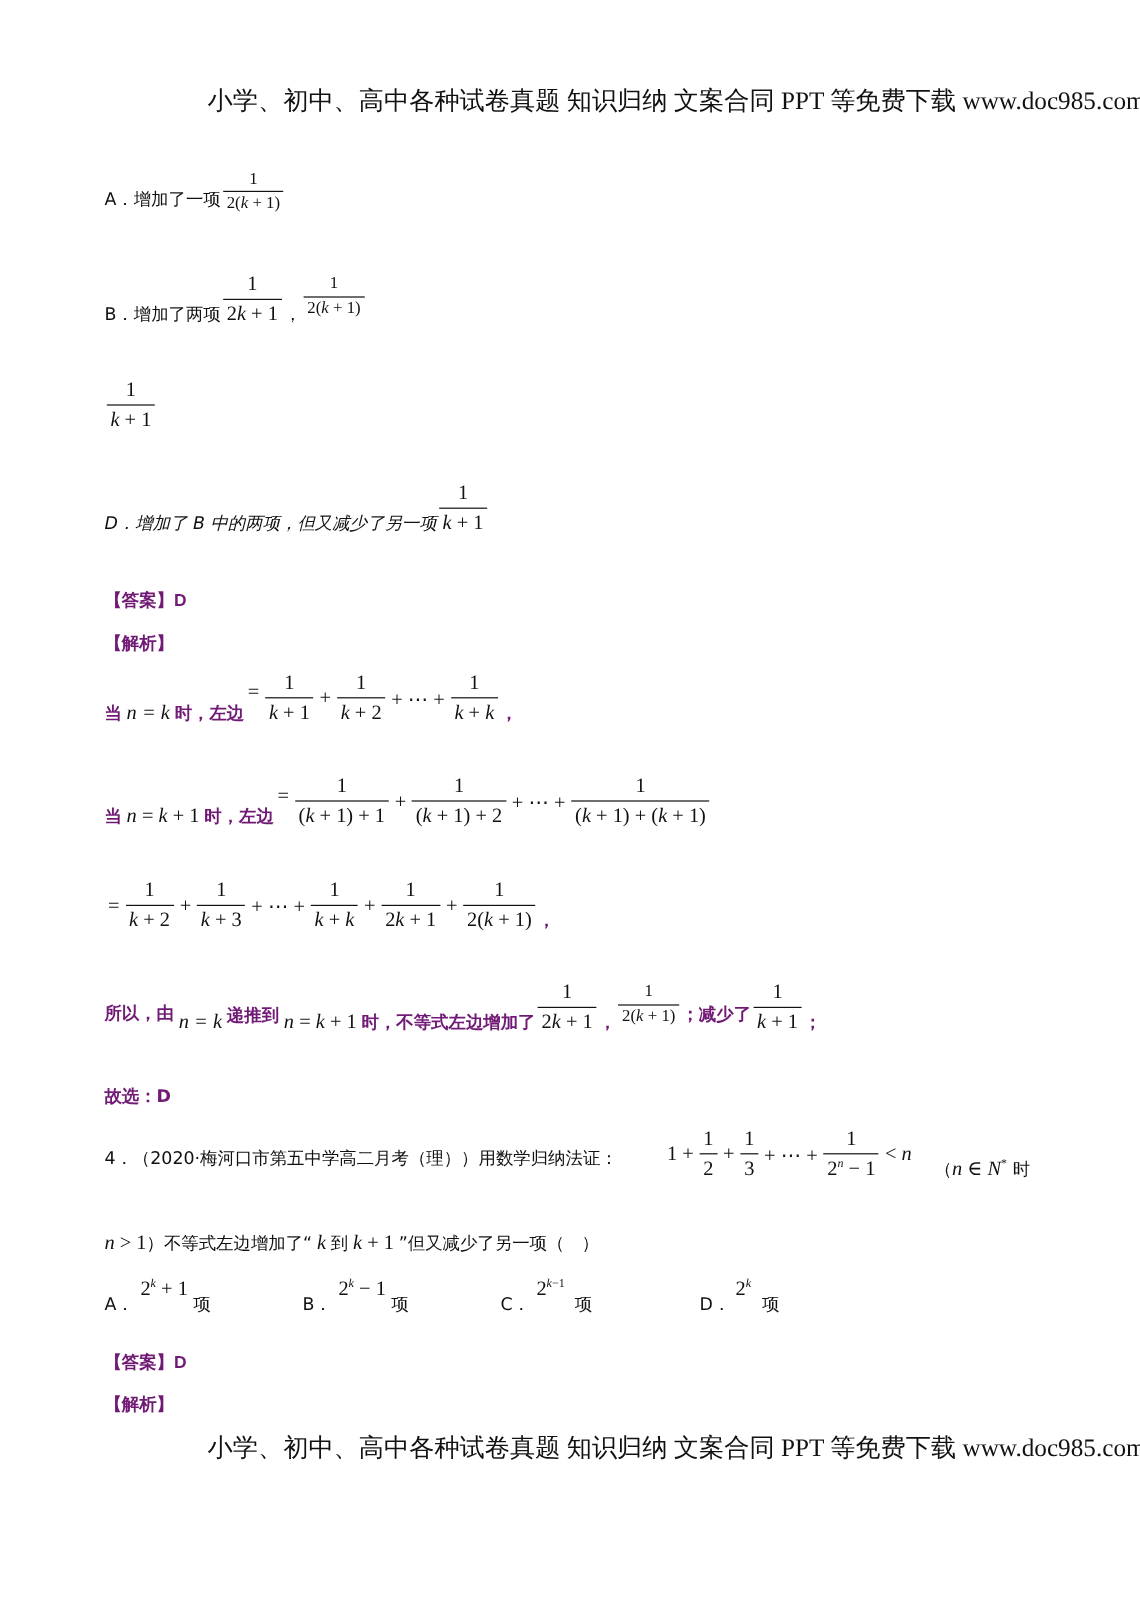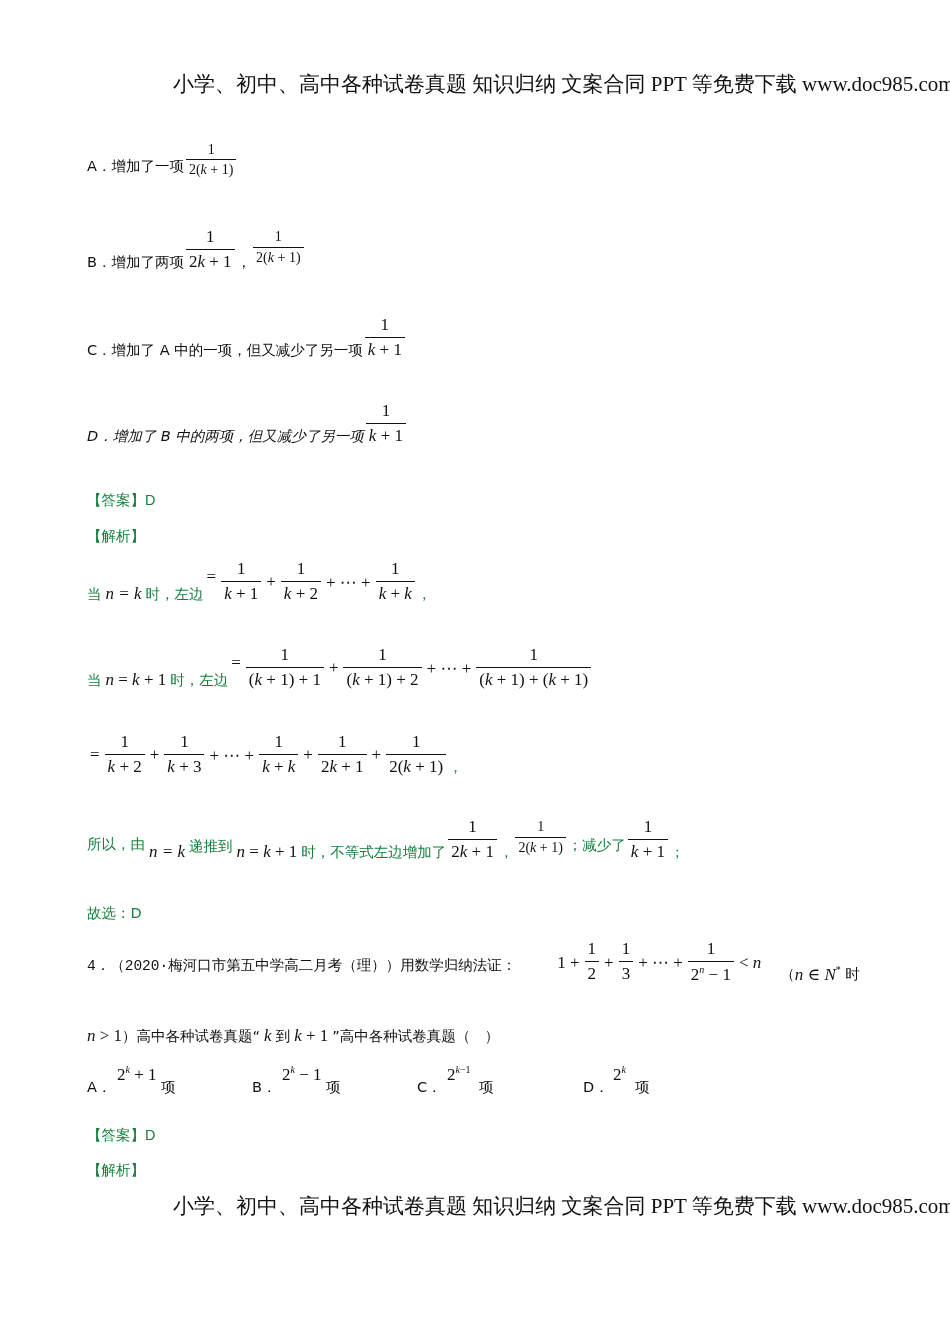--- a/index.html
+++ b/index.html
@@ -4,21 +4,21 @@
 <style>
   html, body { margin: 0; padding: 0; background: #ffffff; }
   body {
     width: 950px; height: 1344px; position: relative; overflow: hidden;
     font-family: "DejaVu Serif", "Liberation Serif", serif;
     color: #111;
     font-size: 15px;
   }
   .abs { position: absolute; white-space: nowrap; }
   .hdr { font-family: "Liberation Serif", "DejaVu Serif", serif; font-size: 21px; color: #111; }
-  .red { color: #15803d; }
+  .red { color: #701a75; font-weight: bold; }
   .cn { font-family: "DejaVu Sans", "Liberation Sans", sans-serif; font-size: 14.5px; }
   .m { font-family: "Liberation Serif", "DejaVu Serif", serif; font-size: 17px; color: #111; }
   .mi { font-style: italic; }
   .frac { display: inline-flex; flex-direction: column; align-items: center; vertical-align: middle; margin: 0 2px; }
   .frac .num { padding: 0 3px 2px 3px; line-height: 1.1; }
   .frac .den { border-top: 1.2px solid #111; padding: 2px 3px 0 3px; line-height: 1.2; }
   .frac.small { font-size: 14px; }
   .row { display: flex; align-items: center; }
   .op { margin: 0 3px; }
   sup { font-size: 10px; }
@@ -43,21 +43,20 @@
       <span class="den">2<i>k</i> + 1</span>
   </span>
   <span class="cn" style="margin-top:24px;">，</span>
   <span class="frac m small" style="margin-top:-4px;">
     <span class="num">1</span>
       <span class="den">2(<i>k</i> + 1)</span>
   </span>
 </div>
 
 <div class="abs row" style="left:87px; top:316px;">
-  <span class="cn" style="margin-top:24px;">C．增加了 A 中的一项，但又减少了另一项</span>
   <span class="frac m">
     <span class="num">1</span>
       <span class="den"><i>k</i> + 1</span>
   </span>
 </div>
 
 <div class="abs row" style="left:87px; top:402px;">
   <span class="cn" style="margin-top:24px;font-style:italic;">D．增加了 B 中的两项，但又减少了另一项</span>
   <span class="frac m">
     <span class="num">1</span>
@@ -161,21 +160,21 @@
   <span class="frac m">
       <span class="num">1</span>
       <span class="den"><i>k</i> + 1</span>
     </span>
   <span class="cn red" style="margin-top:24px;">；</span>
 </div>
 
 <div class="abs cn red" style="left:87px; top:904px;">故选：D</div>
 
 <div class="abs row" style="left:87px; top:940px;">
-  <span class="cn" style="margin-top:6px;font-family:Liberation Mono, monospace;">4．（2020·梅河口市第五中学高二月考（理））用数学归纳法证：</span>
+  <span class="cn" style="margin-top:6px;">4．（2020·梅河口市第五中学高二月考（理））用数学归纳法证：</span>
   <span style="width:38px;"></span>
   <span class="m op">1 +</span>
   <span class="frac m">
       <span class="num">1</span>
       <span class="den" style="border-top-width:1px;">2</span>
     </span>
   <span class="m op">+</span>
   <span class="frac m">
       <span class="num">1</span>
       <span class="den">3</span>
@@ -186,25 +185,25 @@
       <span class="den">2<sup><i>n</i></sup> − 1</span>
     </span>
   <span class="m op">&lt; <i>n</i></span>
   <span class="cn" style="margin:24px 0 0 16px;">（</span>
   <span class="m" style="margin-top:24px;"><i>n</i> ∈ <i>N</i><sup>*</sup></span>
   <span class="cn" style="margin-top:24px;">&nbsp;时</span>
 </div>
 
 <div class="abs row" style="left:87px; top:1026px;">
   <span class="m"><i>n</i> &gt; 1</span>
-  <span class="cn">）高中各种试卷真题“</span>
+  <span class="cn">）不等式左边增加了“</span>
   <span class="m mi" style="margin:0 4px;">k</span>
   <span class="cn">到</span>
   <span class="m" style="margin:0 4px;"><i>k</i> + 1</span>
-  <span class="cn">”高中各种试卷真题（　）</span>
+  <span class="cn">”但又减少了另一项（　）</span>
 </div>
 
 <div class="abs" style="left:87px; top:1062px; width:700px; height:40px;">
   <div class="abs" style="left:0; top:0;">
     <span class="cn abs" style="left:0; top:16px;">A．</span>
     <span class="m abs" style="left:30px; top:2px;">2<sup><i>k</i></sup> + 1</span>
     <span class="cn abs" style="left:74px; top:16px;">项</span>
   </div>
   <div class="abs" style="left:165px; top:0;">
     <span class="cn abs" style="left:0; top:16px;">B．</span>

